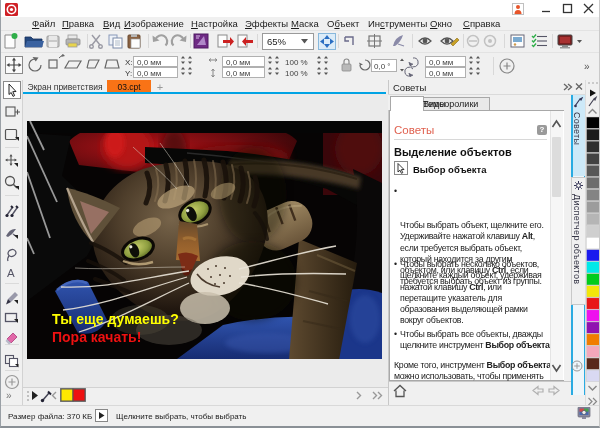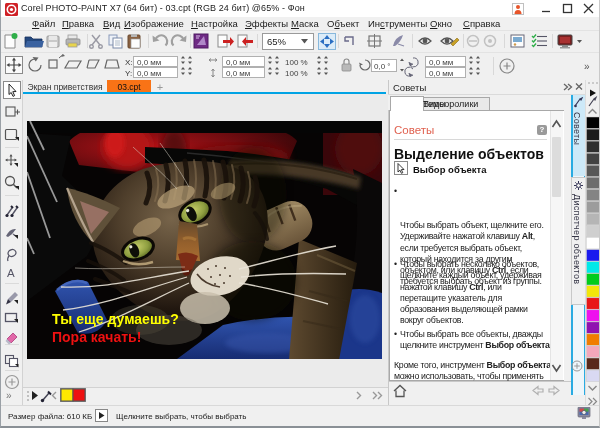--- a/index.html
+++ b/index.html
@@ -38,21 +38,20 @@
     <circle cx="6.5" cy="6.5" r="1.6" fill="#fff"></circle>
   </svg>
   <svg class="abs" style="left:510px;top:3px" width="90" height="12" viewBox="0 0 90 12">
     <rect x="1.5" y=".5" width="11" height="11" fill="#fff" stroke="#c0c0c0"></rect>
     <circle cx="7" cy="4" r="2" fill="#e8552a"></circle>
     <path d="M 3.5,11 Q 3.5,7 7,7 Q 10.5,7 10.5,11 Z" fill="#e8552a"></path>
     <line x1="31" y1="8.5" x2="39" y2="8.5" stroke="#333" stroke-width="1.3"></line>
     <rect x="52.5" y="1.5" width="8" height="8" fill="none" stroke="#333" stroke-width="1.3"></rect>
     <path d="M 73,1 L 82,10 M 82,1 L 73,10" stroke="#333" stroke-width="1.3"></path>
   </svg>
-  <div class="abs" id="title-text">Corel PHOTO-PAINT X7 (64 бит) - 03.cpt (RGB 24 бит) @65% - Фон</div>
   <div class="abs" id="menubar">
     <span style="left:11px"><u>Ф</u>айл</span>
     <span style="left:41px"><u>П</u>равка</span>
     <span style="left:82px"><u>В</u>ид</span>
     <span style="left:103px"><u>И</u>зображение</span>
     <span style="left:170px"><u>Н</u>астройка</span>
     <span style="left:224px"><u>Э</u>ффекты</span>
     <span style="left:270px"><u>М</u>аска</span>
     <span style="left:306px">О<u>б</u>ъект</span>
     <span style="left:347px">Ин<u>с</u>трументы</span>
@@ -546,21 +545,21 @@
   </svg>
 
   <div class="abs" style="left:387px;top:94px;width:197px;height:16px;background:#f0f0f0;border-top:1px solid #dadada;box-sizing:border-box;"></div>
   <div class="abs" style="left:389px;top:96px;width:32px;height:15px;background:#fff;border:1px solid #a8a8a8;border-bottom:none;box-sizing:border-box;font-size:9px;color:#222;text-align:center;line-height:14px;z-index:3;padding-left:32px;">Темы</div>
   <div class="abs" style="left:421px;top:97px;width:68px;height:13px;background:#e9e9e9;border:1px solid #a8a8a8;border-bottom:none;box-sizing:border-box;font-size:9px;color:#222;text-align:left;line-height:13px;z-index:2;">Видеоролики</div>
 
   <div class="abs" style="left:388px;top:110px;width:175px;height:271px;background:#fff;border:1px solid #a8a8a8;border-right:none;box-sizing:border-box;z-index:1;"></div>
   <div class="abs" style="left:393px;top:124px;font-size:11.5px;color:#e0614f;z-index:4;">Советы</div>
   <div class="abs" style="left:393px;top:139px;width:153px;height:1px;background:#d8d8d8;z-index:4;"></div>
   <div class="abs" style="left:536px;top:125px;width:10px;height:10px;background:#9a9a9a;border-radius:2px;color:#fff;font-size:8px;font-weight:bold;text-align:center;line-height:10px;z-index:4;">?</div>
-  <div class="abs" style="left:393px;top:146px;font-size:14px;font-weight:bold;color:#111;z-index:4;">Выделение объектов</div>
+  <div class="abs" style="left:393px;top:146px;font-size:11px;font-weight:bold;color:#111;z-index:4;">Выделение объектов</div>
   <svg class="abs" style="left:393px;top:161px;z-index:4" width="14" height="14" viewBox="0 0 14 14">
     <rect x=".5" y=".5" width="13" height="13" fill="#fdfdfd" stroke="#888"></rect>
     <path d="M 4,2.5 L 10,8.5 L 7.3,8.6 L 8.8,11.7 L 7.4,12.3 L 6,9.2 L 4,11 Z" fill="#fff" stroke="#222" stroke-width=".9"></path>
   </svg>
   <div class="abs" style="left:412px;top:164px;font-size:9.5px;font-weight:bold;color:#111;z-index:4;">Выбор объекта</div>
   <div class="abs panel-p" style="left:393px;top:186px;">•</div>
     <div class="abs panel-p" style="left:399px;top:180px;margin-top:40px;">Чтобы выбрать объект, щелкните его.<br>Удерживайте нажатой клавишу <b>Alt</b>,<br>если требуется выбрать объект,<br>который находится за другим<br>объектом, или клавишу <b>Ctrl</b>, если<br>требуется выбрать объект из группы.</div>
   <div class="abs panel-p" style="left:393px;top:259px;">•</div>
     <div class="abs panel-p" style="left:399px;top:259px;">Чтобы выбрать несколько объектов,<br>щелкните каждый объект, удерживая<br>нажатой клавишу <b>Ctrl</b>, или<br>перетащите указатель для<br>образования выделяющей рамки<br>вокруг объектов.</div>
   <div class="abs panel-p" style="left:393px;top:329px;">•</div>
@@ -643,19 +642,19 @@
     </svg>
   <svg class="abs" style="left:576px;top:407px;z-index:10" width="14" height="13" viewBox="0 0 14 13">
     <rect x="1" y="0" width="12" height="10" rx="1" fill="#8a8aa0" stroke="#667" stroke-width=".7"></rect>
     <path d="M 2.5,1.5 h9 v6.5 h-9 Z" fill="#4a6ab0"></path>
     <path d="M 2.5,1.5 h4.5 v3.2 h-4.5 Z" fill="#d04a4a"></path>
     <path d="M 7,1.5 h4.5 v3.2 h-4.5 Z" fill="#4aa04a"></path>
     <circle cx="7" cy="5.5" r="2.1" fill="#eee" stroke="#556" stroke-width=".7"></circle>
     <rect x="5" y="10" width="4" height="2" fill="#8a8aa0"></rect>
   </svg>
   <div class="abs" id="statusbar"></div>
-  <div class="abs" style="left:7px;top:412px;font-size:8px;color:#1b1b1b;">Размер файла: 610 КБ</div>
+  <div class="abs" style="left:7px;top:412px;font-size:8px;color:#1b1b1b;">Размер файла: 370 КБ</div>
   <svg class="abs" style="left:94px;top:409px" width="13" height="13" viewBox="0 0 13 13">
     <rect x=".5" y=".5" width="12" height="12" fill="#fff" stroke="#888"></rect>
     <path d="M 4,3 L 4,10 L 9.5,6.5 Z" fill="#222"></path>
   </svg>
   <div class="abs" style="left:115px;top:412px;font-size:8px;color:#1b1b1b;">Щелкните выбрать, чтобы выбрать</div>
 </div>
 
 </body></html>

